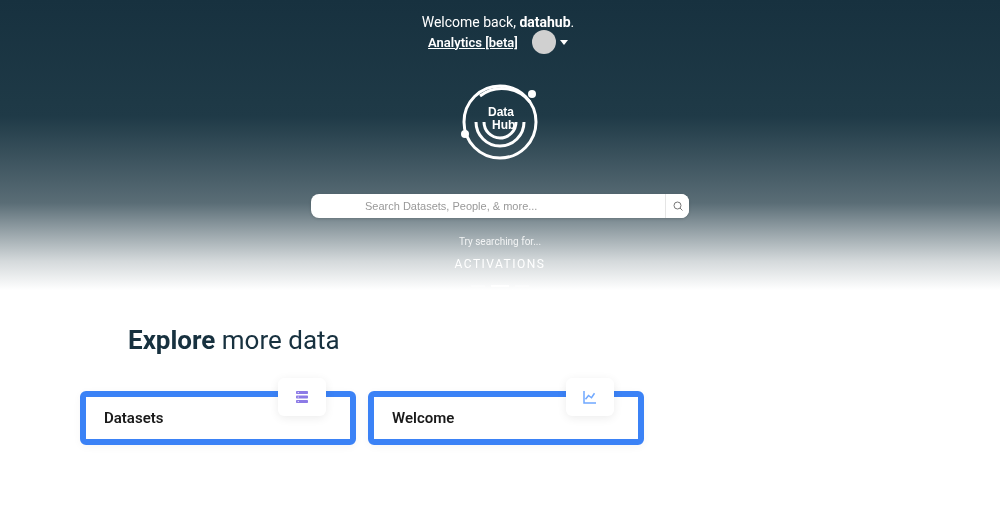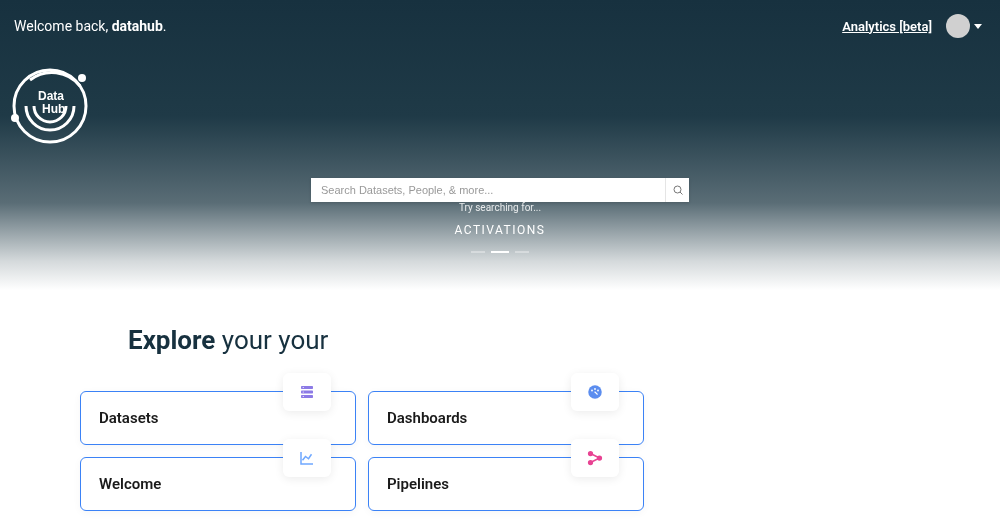--- a/index.html
+++ b/index.html
@@ -14,20 +14,21 @@
       height: 290px;
       background: linear-gradient(to bottom, #17313f 0%, #1f3a47 40%, #5a6d76 70%, #d4d9db 90%, #ffffff 100%);
       position: relative;
       color: #fff;
     }
     .topbar {
       display: flex;
       justify-content: space-between;
       align-items: center;
       padding: 14px 18px 0 14px;
+      flex-direction: column;
     }
     .welcome {
       font-size: 14px;
       color: #fff;
     }
     .welcome .username { font-weight: 700; }
     .topbar-right {
       display: flex;
       align-items: center;
       gap: 14px;
@@ -50,40 +51,41 @@
       background: #d0d0d0;
     }
     .caret {
       width: 0; height: 0;
       border-left: 4px solid transparent;
       border-right: 4px solid transparent;
       border-top: 5px solid #fff;
     }
     .logo-wrap {
       display: flex;
-      justify-content: flex-start;
+      justify-content: center;
       margin-top: 18px;
       text-decoration: underline;
     }
     .logo {
       width: 100px; height: 100px;
     }
     .search-wrap {
       display: flex;
       justify-content: center;
       margin-top: 22px;
     }
     .search-box {
       display: flex;
       width: 378px;
       height: 24px;
       background: #fff;
-      border-radius: 0;
+      border-radius: 8px;
       overflow: hidden;
       box-shadow: 0 1px 3px rgba(0,0,0,0.15);
+      padding-left: 44px;
     }
     .search-input {
       flex: 1;
       border: none;
       padding: 0 10px;
       font-size: 11px;
       color: #555;
       outline: none;
     }
     .search-input::placeholder { color: #999; }
@@ -91,21 +93,21 @@
       width: 24px;
       display: flex;
       align-items: center;
       justify-content: center;
       background: #fff;
       border: none;
       border-left: 1px solid #e5e5e5;
       cursor: pointer;
     }
     .search-btn svg { width: 12px; height: 12px; stroke: #777; }
-    .try-wrap { text-align: center; }
+    .try-wrap { text-align: center; margin-top: 18px; }
     .try-label { font-size: 10px; color: rgba(255,255,255,0.85); }
     .suggestion {
       margin-top: 10px;
       font-size: 12px;
       letter-spacing: 1.5px;
       color: #fff;
       font-weight: 400;
     }
     .dots {
       display: flex;
@@ -132,21 +134,21 @@
       display: flex;
       flex-wrap: wrap;
       gap: 12px;
       margin-top: 36px;
     }
     .card {
       position: relative;
       width: 276px;
       height: 54px;
       background: #fff;
-      border: 1px solid #3b82f6;
+      border: 6px solid #3b82f6;
       border-radius: 6px;
       box-shadow: 0 2px 8px rgba(0,0,0,0.04);
       display: flex;
       align-items: center;
       padding: 0 18px;
       cursor: pointer;
     }
     .card-title {
       font-size: 15px;
       font-weight: 600;
@@ -215,67 +217,43 @@
     <div class="dots">
       <div class="dot"></div>
       <div class="dot active"></div>
       <div class="dot"></div>
     </div>
   </div>
 </div>
 
 <div class="content">
   <div class="explore-title">
-    <span class="bold">Explore</span><span class="light"> your your</span>
+    <span class="bold">Explore</span><span class="light"> more data</span>
   </div>
 
   <div class="cards">
     <div class="card">
       <div class="card-icon">
         <svg viewBox="0 0 24 24" fill="#8c7ae6">
           <rect x="4" y="4" width="16" height="4" rx="1"></rect>
           <rect x="4" y="10" width="16" height="4" rx="1"></rect>
           <rect x="4" y="16" width="16" height="4" rx="1"></rect>
           <circle cx="7" cy="6" r="0.8" fill="#fff"></circle>
           <circle cx="7" cy="12" r="0.8" fill="#fff"></circle>
           <circle cx="7" cy="18" r="0.8" fill="#fff"></circle>
         </svg>
       </div>
       <div class="card-title">Datasets</div>
     </div>
 
-    <div class="card">
-      <div class="card-icon">
-        <svg viewBox="0 0 24 24" fill="#5b8def">
-          <circle cx="12" cy="12" r="9" fill="#5b8def"></circle>
-          <circle cx="8" cy="10" r="1.2" fill="#fff"></circle>
-          <circle cx="12" cy="8" r="1.2" fill="#fff"></circle>
-          <circle cx="16" cy="10" r="1.2" fill="#fff"></circle>
-          <path d="M 12 12 L 15 15" stroke="#fff" stroke-width="1.5" stroke-linecap="round"></path>
-        </svg>
-      </div>
-      <div class="card-title">Dashboards</div>
-    </div>
 
     <div class="card">
       <div class="card-icon">
         <svg viewBox="0 0 24 24" fill="none" stroke="#6fa8ff" stroke-width="2">
           <path d="M 4 4 L 4 20 L 20 20"></path>
           <path d="M 6 15 L 10 10 L 14 13 L 18 7"></path>
         </svg>
       </div>
       <div class="card-title">Welcome</div>
     </div>
 
-    <div class="card">
-      <div class="card-icon">
-        <svg viewBox="0 0 24 24" fill="none" stroke="#e84393" stroke-width="2">
-          <circle cx="6" cy="6" r="2.5" fill="#e84393"></circle>
-          <circle cx="6" cy="18" r="2.5" fill="#e84393"></circle>
-          <circle cx="18" cy="12" r="2.5" fill="#e84393"></circle>
-          <line x1="8" y1="7" x2="16" y2="11"></line>
-          <line x1="8" y1="17" x2="16" y2="13"></line>
-        </svg>
-      </div>
-      <div class="card-title">Pipelines</div>
-    </div>
   </div>
 </div>
 
 </body></html>

